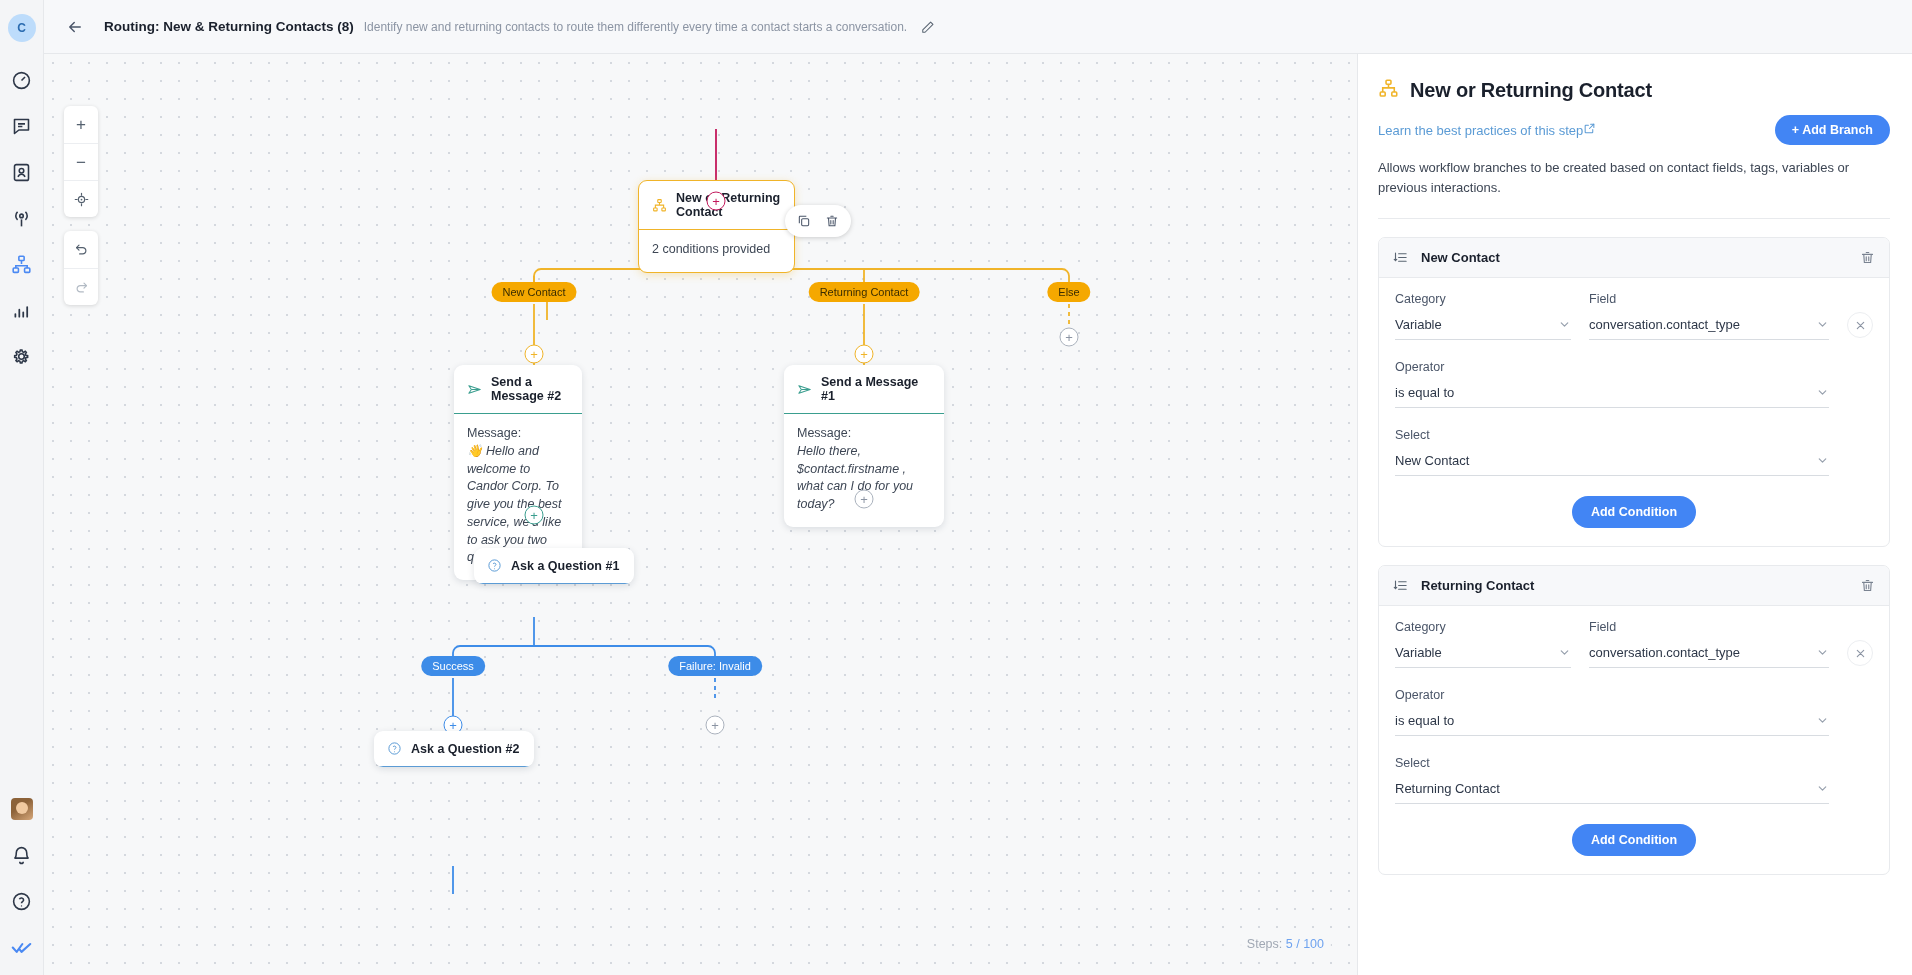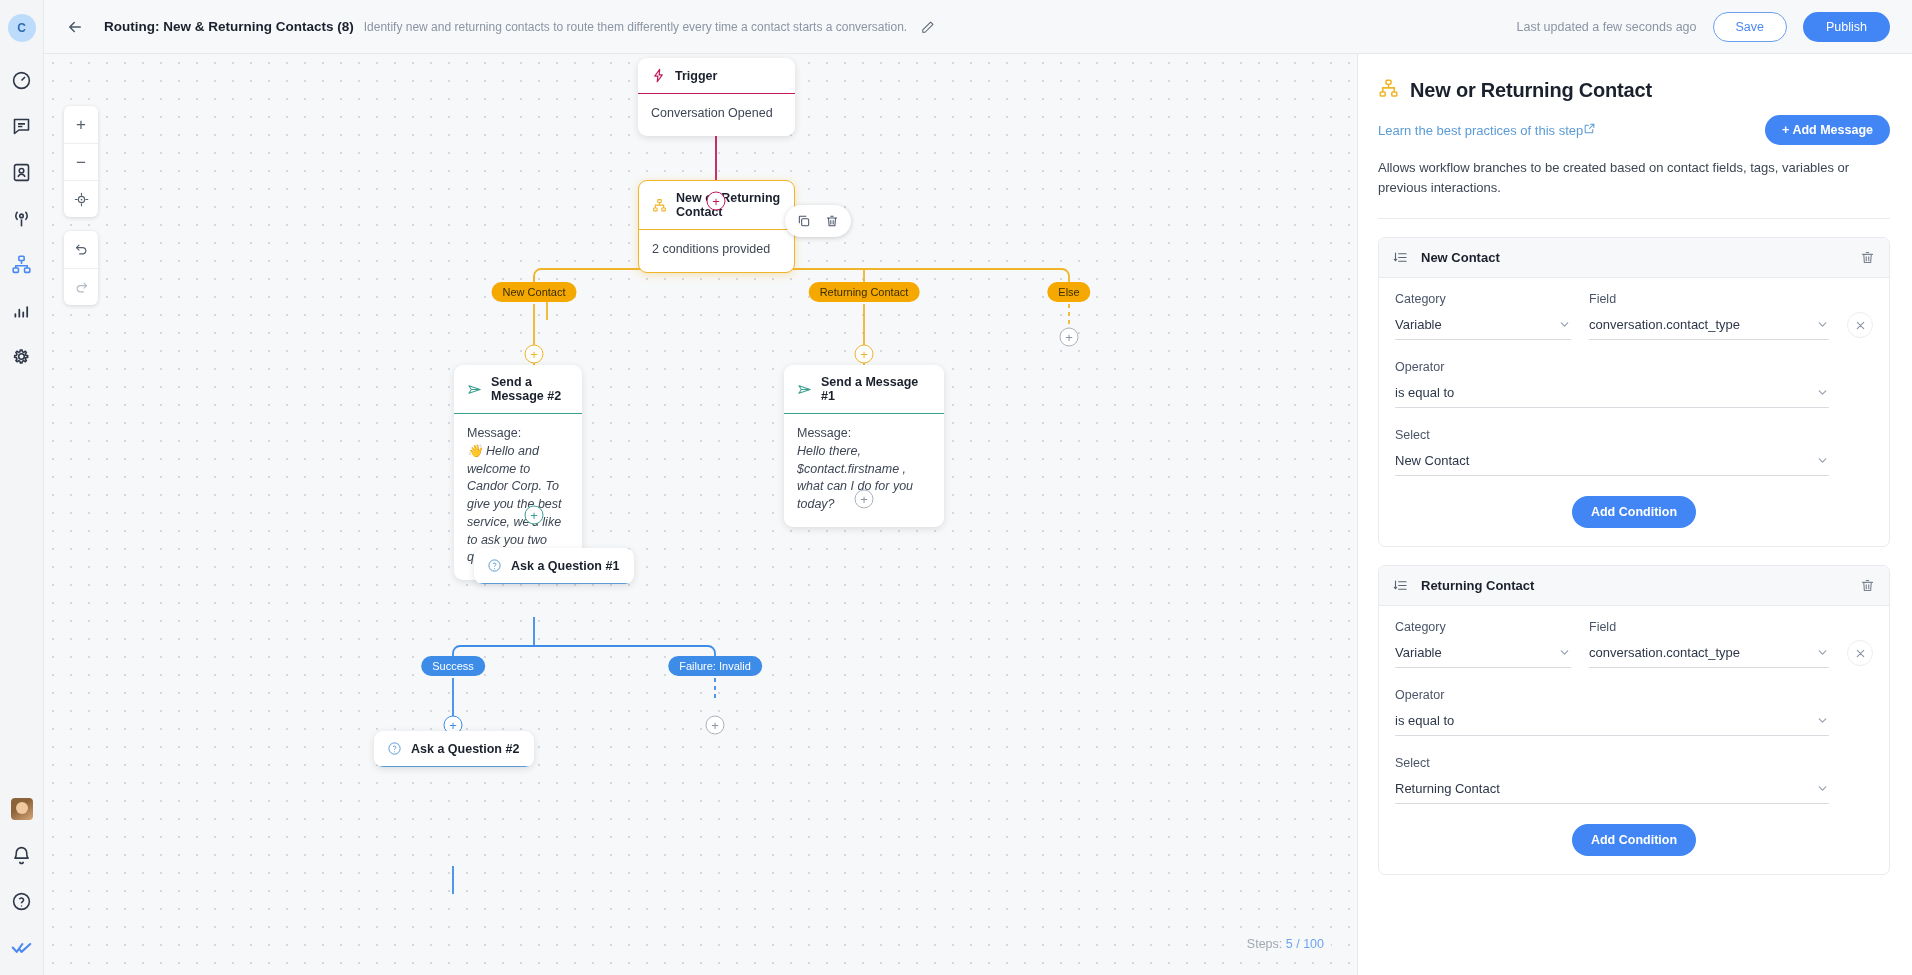--- a/index.html
+++ b/index.html
@@ -270,25 +270,20 @@
         <path d="M19 12H5M11 6l-6 6 6 6"></path>
       </svg>
   </div>
   <div class="wf-title">Routing: New &amp; Returning Contacts (8)</div>
   <div class="wf-sub">Identify new and returning contacts to route them differently every time a contact starts a conversation.</div>
   <div id="edit-pencil">
     <svg viewBox="0 0 24 24" fill="none" stroke="currentColor" stroke-width="1.8" stroke-linejoin="round">
         <path d="M16.5 3.5l4 4L7 21H3v-4z"></path>
       </svg>
   </div>
-  <div class="topright">
-    <div class="updated">Last updated a few seconds ago</div>
-    <button class="btn-save">Save</button>
-    <button class="btn-publish">Publish</button>
-  </div>
 </div>
 
 <div id="canvas">
 
   <svg id="edges">
 
     <path d="M672 75 L672 139" stroke="#c2185b" stroke-width="1.8" fill="none"></path>
     <path d="M672 155 L672 186" stroke="#c2185b" stroke-width="1.8" fill="none"></path>
 
     <path d="M672 190 L672 215" stroke="#f0b429" stroke-width="1.8" fill="none"></path>
@@ -362,31 +357,20 @@
         </svg>
     </div>
     <div class="tbtn">
       <svg viewBox="0 0 24 24" fill="none" stroke="currentColor" stroke-width="1.8" stroke-linecap="round">
           <path d="M4 7h16M10 4h4M6 7l1 13h10l1-13"></path>
           <path d="M10 11v6M14 11v6"></path>
         </svg>
     </div>
   </div>
 
-  <div class="node trigger" style="left:594px; top:4px; width:157px;">
-    <div class="nhead">
-      <span class="nicon">
-        <svg viewBox="0 0 24 24" fill="none" stroke="#c2185b" stroke-width="1.9" stroke-linejoin="round">
-            <path d="M14 2L6 13h5l-1 9 8-11h-5z"></path>
-          </svg>
-      </span>
-      <span>Trigger</span>
-    </div>
-    <div class="nbody">Conversation Opened</div>
-  </div>
 
   <div class="node branch-node" style="left:594px; top:126px; width:157px;">
     <div class="nhead">
       <span class="nicon">
         <svg viewBox="0 0 24 24" fill="none" stroke="#f0b429" stroke-width="1.8">
             <rect x="9.2" y="2.5" width="5.6" height="4.6" rx="1"></rect>
             <rect x="2.6" y="16" width="5.6" height="4.6" rx="1"></rect>
             <rect x="15.8" y="16" width="5.6" height="4.6" rx="1"></rect>
             <path d="M12 7.1v4.2M5.4 16v-4.7h13.2V16"></path>
           </svg>
@@ -496,21 +480,21 @@
       <span class="p-link">
         <span>Learn the best practices of this step</span>
         <span>
           <svg viewBox="0 0 24 24" fill="none" stroke="currentColor" stroke-width="1.9" stroke-linecap="round" stroke-linejoin="round">
               <path d="M14 4h6v6"></path>
               <path d="M20 4l-8 8"></path>
               <path d="M18 14v5a1 1 0 01-1 1H5a1 1 0 01-1-1V7a1 1 0 011-1h5"></path>
             </svg>
         </span>
       </span>
-      <button class="btn-addbranch">+ Add Message</button>
+      <button class="btn-addbranch">+ Add Branch</button>
     </div>
 
     <div class="p-desc">Allows workflow branches to be created based on contact fields, tags, variables or previous interactions.</div>
     <div class="p-divider"></div>
 
     <div class="cond-card">
       <div class="cond-head">
         <span class="chIcon">
           <svg viewBox="0 0 24 24" fill="none" stroke="currentColor" stroke-width="1.8" stroke-linecap="round">
               <path d="M9 6h12M9 12h12M9 18h12"></path>

